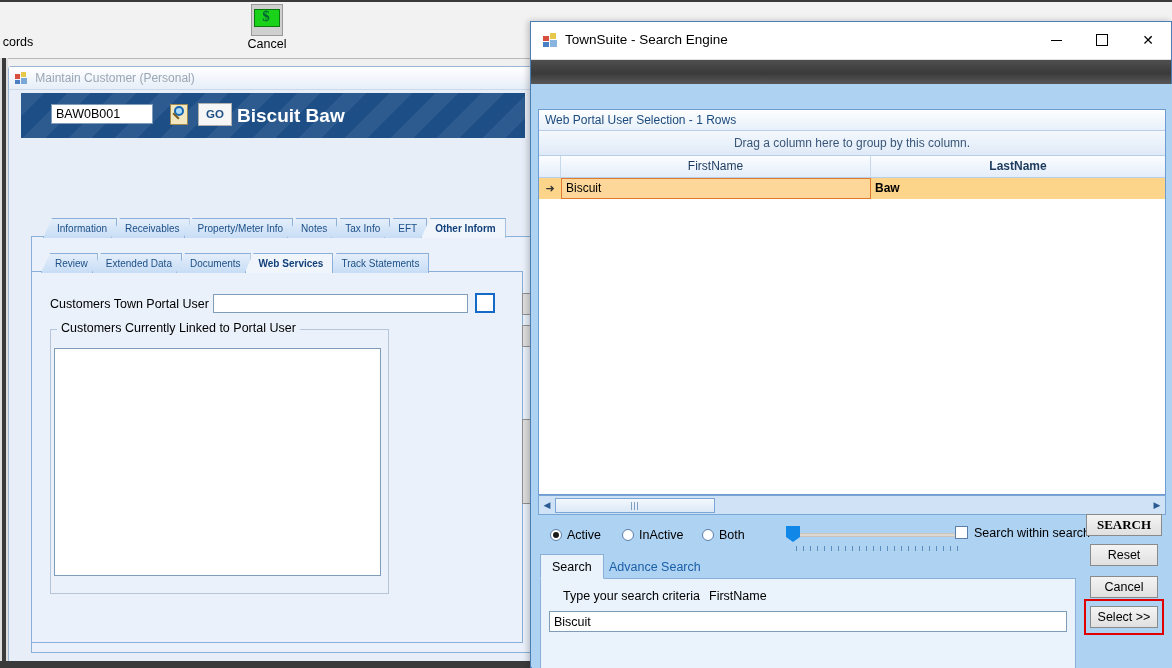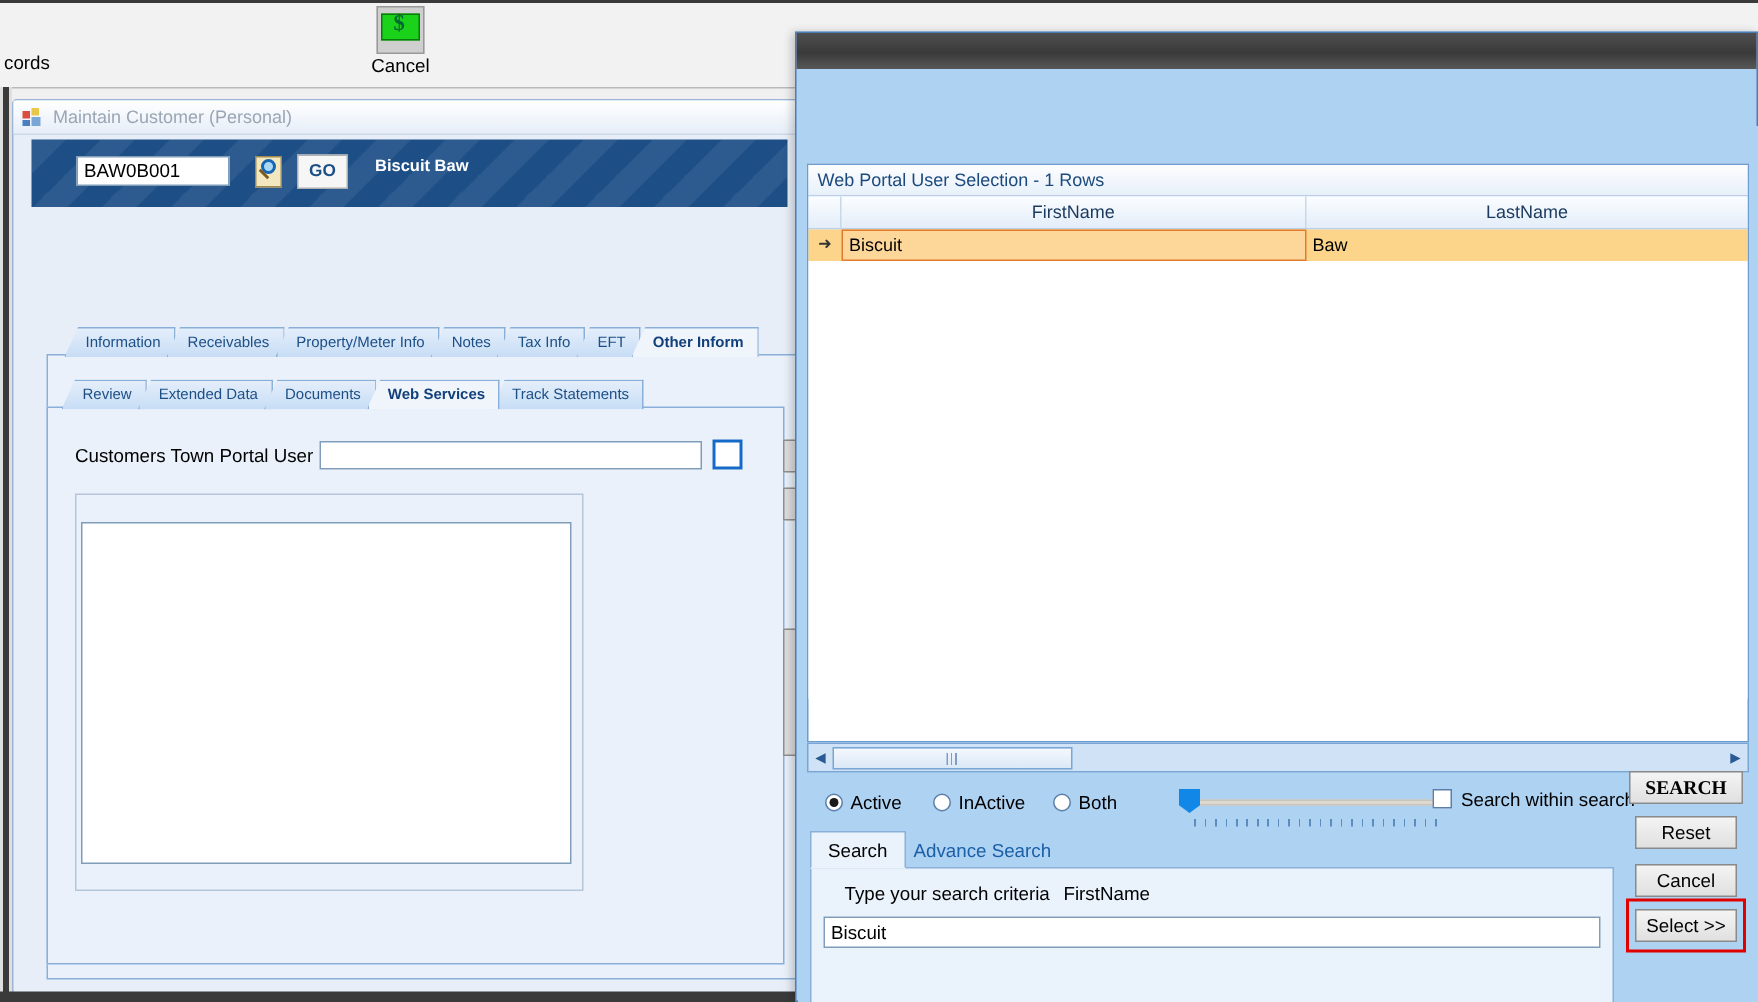--- a/index.html
+++ b/index.html
@@ -63,21 +63,21 @@
     background-image:linear-gradient(135deg,rgba(255,255,255,.07) 25%,transparent 25%,transparent 50%,rgba(255,255,255,.07) 50%,rgba(255,255,255,.07) 75%,transparent 75%);
     background-size:46px 46px;}
   #cust-id{position:absolute;left:30px;top:11px;width:102px;height:20px;border:1px solid #7f9db9;
      background:#fff;font-size:12.5px;padding:1px 4px;box-sizing:border-box;font-family:"Liberation Sans",sans-serif;}
   #mag-btn{position:absolute;left:147px;top:10px;width:22px;height:22px;cursor:pointer;}
   #mag-btn .pg{position:absolute;left:2px;top:1px;width:16px;height:19px;background:#f3e7c0;border:1px solid #a08a50;}
   #mag-btn .lens{position:absolute;left:6px;top:3px;width:10px;height:10px;border:2px solid #1566b5;border-radius:50%;background:#a9d8f5;box-sizing:border-box;}
   #mag-btn .hdl{position:absolute;left:4px;top:12px;width:8px;height:2px;background:#7a5a20;transform:rotate(45deg);}
   #go-btn{position:absolute;left:177px;top:10px;width:32px;height:21px;background:#f6f6f6;border:1px solid #b0b0b0;
      font-size:11.5px;font-weight:bold;color:#1d4f86;line-height:21px;text-align:center;cursor:pointer;}
-  #cust-name{position:absolute;left:216px;top:12px;font-size:11px;font-weight:bold;color:#fff;white-space:nowrap;margin-left:13px;}
+  #cust-name{position:absolute;left:216px;top:12px;font-size:19px;font-weight:bold;color:#fff;white-space:nowrap;}
 
   
   .tabstrip{position:absolute;}
   .tab{position:relative;display:inline-block;height:19px;line-height:19px;
      font-size:10px;color:#1c4f86;padding:0 9px 0 13px;margin-right:-6px;
      background:linear-gradient(to bottom,#e4eefb,#c7ddf5);
      border:1px solid #8ab0da;border-bottom:none;
      border-radius:0;cursor:pointer;
      clip-path:polygon(9px 0,100% 0,100% 100%,0 100%);}
   .tab.sel{background:#f0f5fc;color:#12407a;font-weight:bold;border-color:#8ab0da;z-index:5;}
@@ -130,21 +130,21 @@
   #grid-wrap{position:absolute;left:6px;top:25px;width:628px;height:386px;background:#fff;border:1px solid #6e9cd0;box-sizing:border-box;}
   #grid-caption{height:20px;line-height:20px;background:linear-gradient(to bottom,#fdfefe,#e7f0fa);
      border-bottom:1px solid #b9cfe8;font-size:12px;color:#1b4a7e;padding-left:6px;}
   #grid-group{height:24px;line-height:24px;background:linear-gradient(to bottom,#f4f8fd,#dfeaf7);
      border-bottom:1px solid #b9cfe8;font-size:12px;color:#3a577a;text-align:center;}
   #grid-head{height:21px;display:flex;background:linear-gradient(to bottom,#fbfdff,#e3edf9);
      border-bottom:1px solid #b9cfe8;font-size:12px;color:#1b3a5e;}
   #grid-head .hcell{text-align:center;line-height:21px;border-right:1px solid #c6d8ea;box-sizing:border-box;}
   .col-ind{width:22px;flex:0 0 22px;}
   .col-a{flex:0 0 310px;}
-  .col-b{flex:1 1 auto;border-right:none !important;}
+  .col-b{flex:1 1 auto;border-right:none !important;font-weight:bold;}
   .grow{height:21px;display:flex;font-size:12px;color:#000;background:#fcd48a;}
   .grow .gcell{line-height:20px;box-sizing:border-box;padding-left:4px;}
   .grow .gcell.sel{border:1px solid #e07b2e;background:#fdd79a;line-height:19px;}
   .grow .ind{width:22px;flex:0 0 22px;text-align:center;color:#333;font-size:11px;padding-left:0;}
   #grid-blank{height:292px;background:#fff;}
   #grid-hscroll{position:absolute;left:6px;top:411px;width:628px;height:20px;background:#cfe2f6;border:1px solid #7aa6d6;box-sizing:border-box;display:flex;align-items:center;}
   .sbarrow{width:16px;text-align:center;font-size:9px;color:#2a5a94;cursor:pointer;}
   #sbthumb{width:160px;height:15px;background:linear-gradient(to bottom,#f4f8fd,#dbe8f7);border:1px solid #7aa6d6;box-sizing:border-box;position:relative;cursor:pointer;}
   #sbthumb .grip{position:absolute;left:50%;top:3px;margin-left:-4px;width:8px;height:8px;
      background:repeating-linear-gradient(to right,#7f9ec4 0 1px,transparent 1px 3px);}
@@ -241,41 +241,55 @@
     <div id="inner-panel"></div>
     <div id="tabs-inner" class="tabstrip">
       <span class="tab">Review</span><span class="tab">Extended Data</span><span class="tab">Documents</span><span class="tab sel">Web Services</span><span class="tab">Track Statements</span>
     </div>
 
     <div id="lbl-portal">Customers Town Portal User ID:</div>
     <input id="inp-portal" value="" style="">
     <div id="chk-portal"></div>
 
     <div id="grp-linked"></div>
+    <div id="grp-linked-lbl">Customers Currently Linked to Portal User</div>
     <div id="list-linked"></div>
 
     <div class="ghost-btn" id="gb1"></div>
     <div class="ghost-btn" id="gb2"></div>
     <div class="ghost-btn" id="gb3">
         <span class="glyph">◖</span>
       </div>
   </div>
 
   <div id="bottom-edge"></div>
 </div>
 
 <div id="dlg">
 
+  <div id="dlg-title">
+    <span class="tico">
+      <i class="ti1"></i>
+        <i class="ti2"></i>
+        <i class="ti3"></i>
+        <i class="ti4"></i>
+    </span>
+    <span class="ttxt">TownSuite - Search Engine</span>
+    <div class="winbtn" id="btn-min"><span class="bar"></span></div>
+    <div class="winbtn" id="btn-max"><span class="sq"></span></div>
+    <div class="winbtn" id="btn-close">✕</div>
+  </div>
 
   <div id="dlg-strip"></div>
 
   <div id="dlg-body">
 
     <div id="grid-wrap">
       <div id="grid-caption">Web Portal User Selection - 1 Rows</div>
+      <div id="grid-group">Drag a column here to group by this column.</div>
       <div id="grid-head">
         <div class="hcell col-ind"></div>
         <div class="hcell col-a">FirstName</div>
         <div class="hcell col-b">LastName</div>
       </div>
       <div class="grow">
         <div class="gcell ind">➜</div>
         <div class="gcell sel col-a">Biscuit</div>
         <div class="gcell col-b">Baw</div>
       </div>

